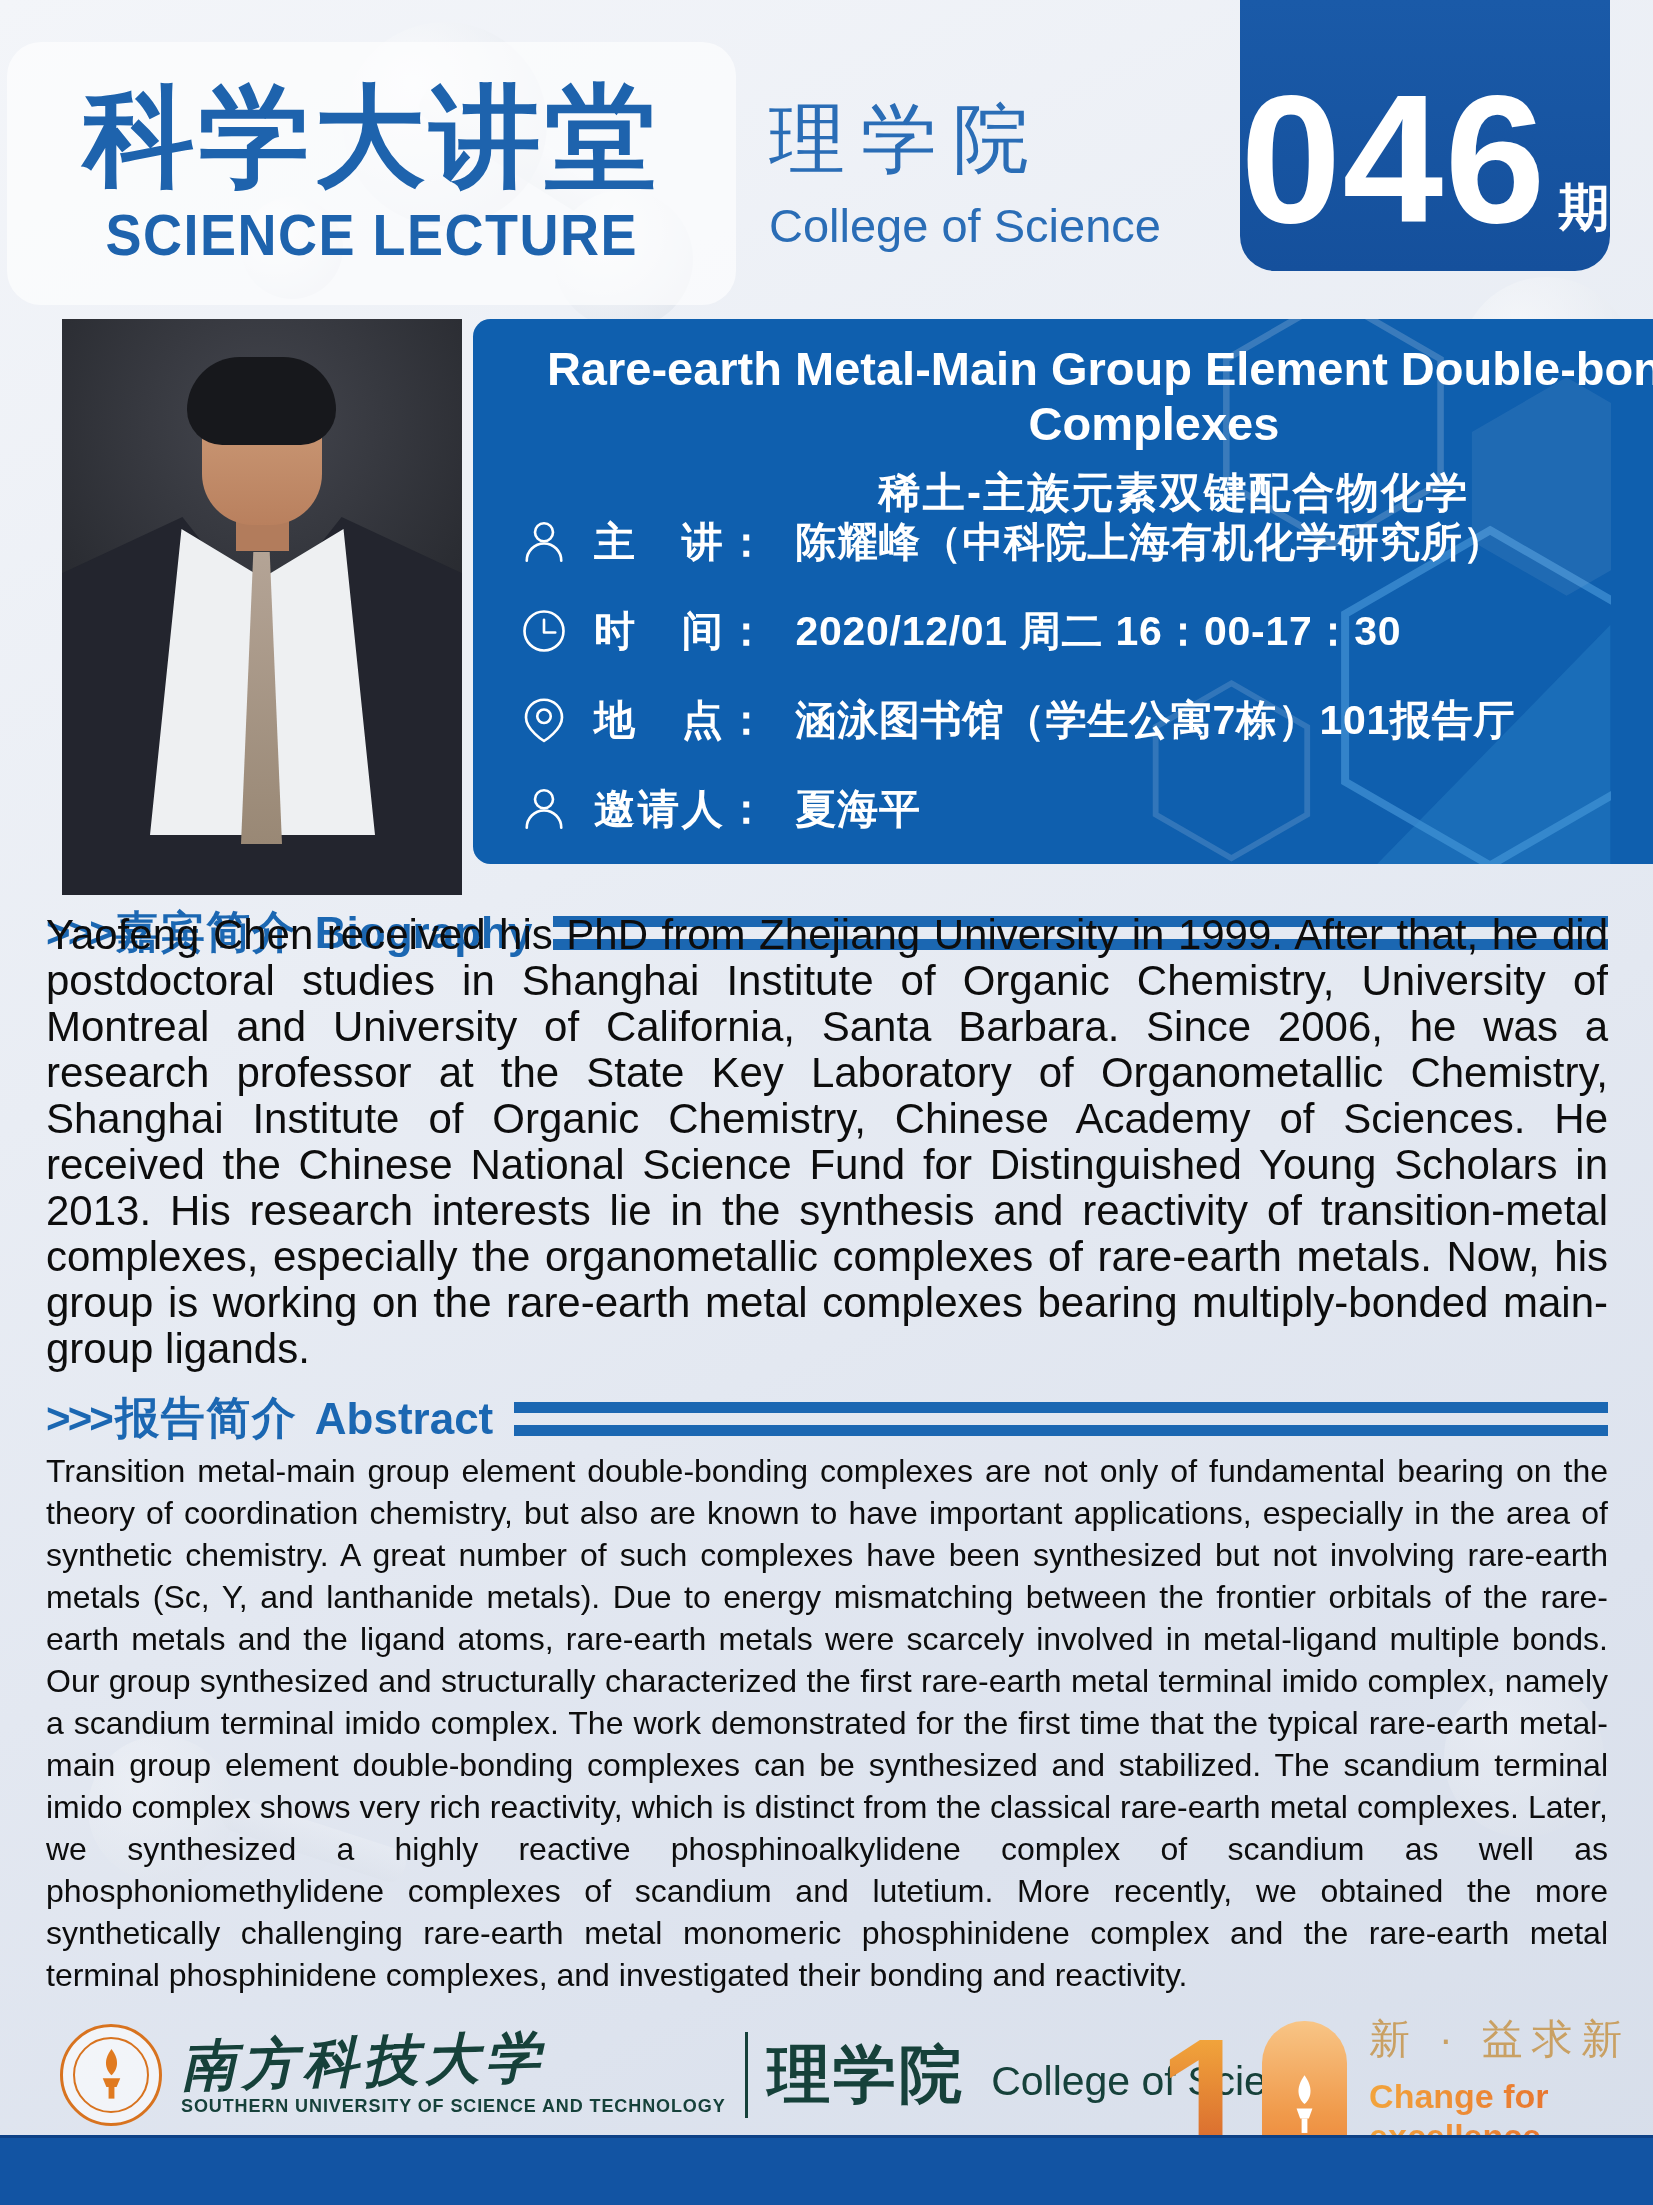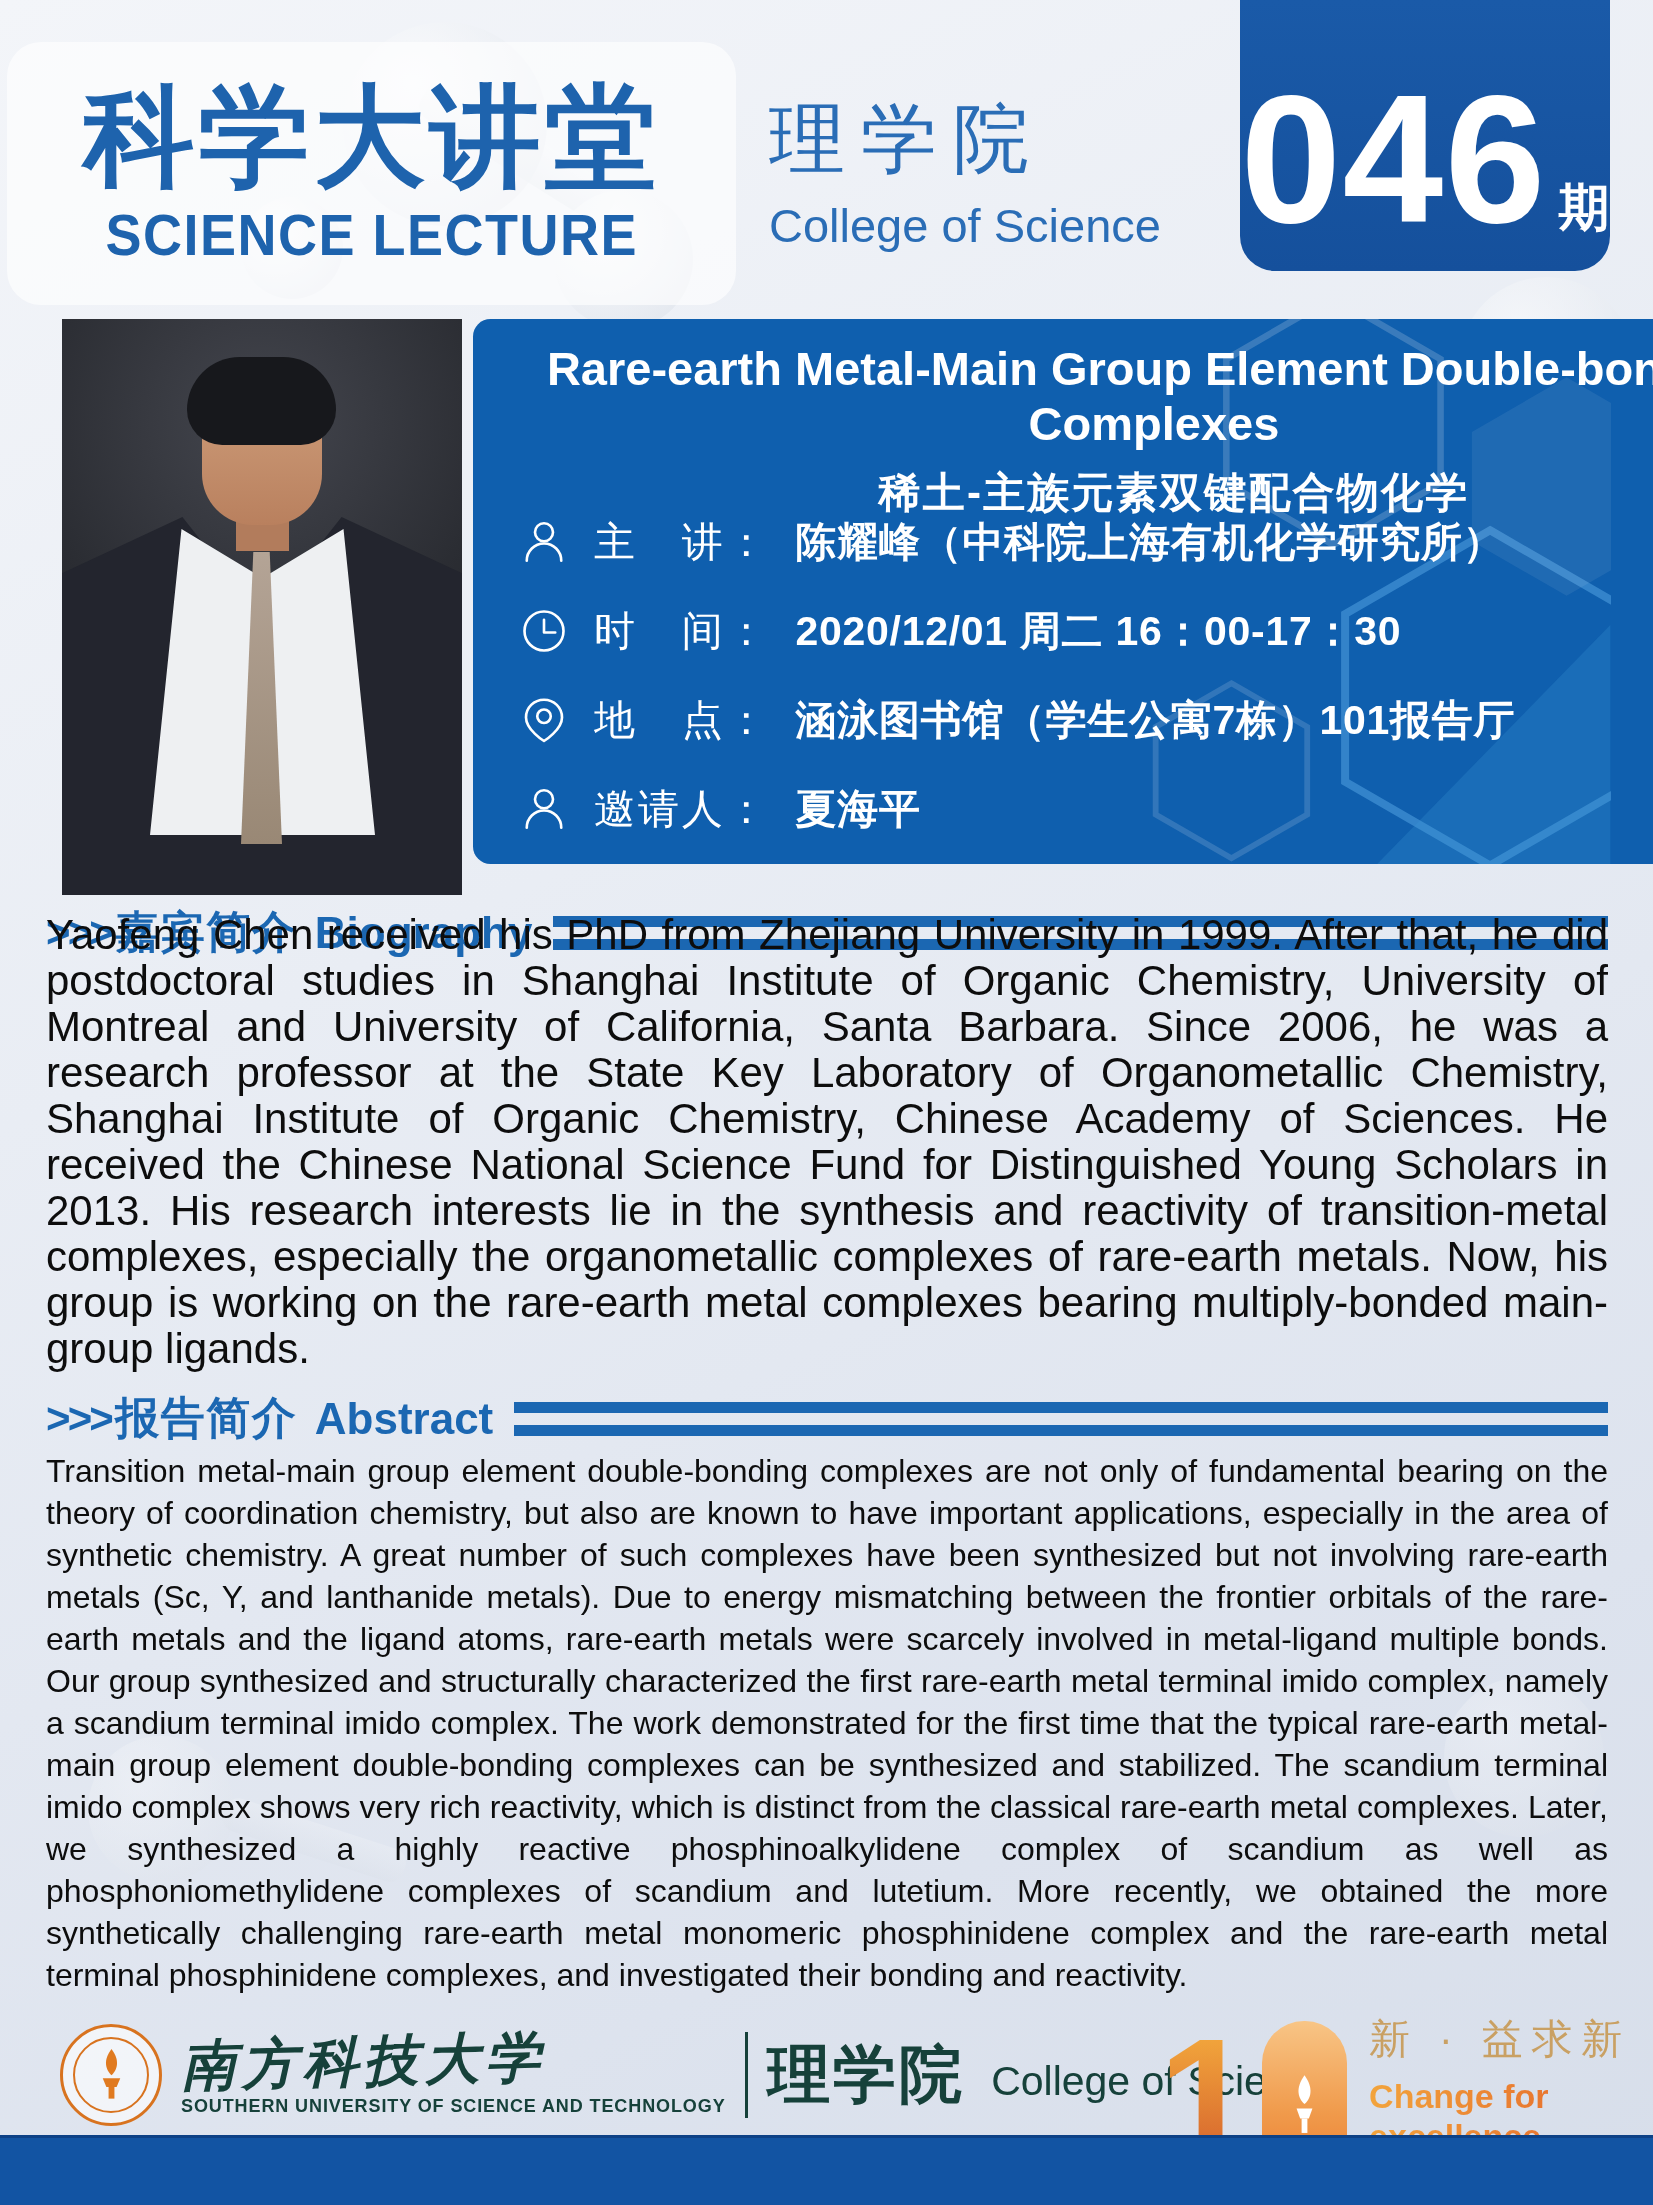--- a/index.html
+++ b/index.html
@@ -46,21 +46,21 @@
   
   .panel{position:absolute;left:473px;top:319px;width:1362px;height:545px;background:#0f5fae;
          border-radius:17.5px 45px 45px 17.5px;overflow:hidden;color:#fff;}
   .panel svg.hex-decor{position:absolute;left:0;top:0;}
   .p-title-en{position:relative;margin:22px 47px 0;text-align:center;
               font-size:47px;font-weight:800;line-height:1.18;}
   .p-title-cn{position:relative;text-align:center;font-size:42px;font-weight:800;margin-top:13px;letter-spacing:2.2px;padding-left:40px;}
   .p-rows{position:absolute;left:47px;top:194px;display:flex;flex-direction:column;gap:31px;}
   .p-row{display:flex;align-items:center;gap:26px;height:58px;}
   .p-icon{width:48px;height:48px;flex:0 0 48px;}
-  .p-label{font-size:41px;font-weight:400;letter-spacing:2.9px;white-space:pre;}
+  .p-label{font-size:41px;font-weight:700;letter-spacing:2.9px;white-space:pre;}
   .p-value{font-size:41px;font-weight:800;letter-spacing:0.7px;}
   
   .section-head{position:absolute;left:46px;width:1562px;display:flex;align-items:center;}
   .sh-arrows{font-size:42px;font-weight:900;color:#1b67b2;letter-spacing:-2.9px;margin-right:4.4px;}
   .sh-cn{font-size:44px;font-weight:900;color:#1b67b2;letter-spacing:1.5px;}
   .sh-en{font-size:44px;font-weight:800;color:#1b67b2;margin-left:17.5px;}
   .sh-lines{flex:1;margin-left:20.4px;height:34px;box-sizing:border-box;
             border-top:11px solid #1b67b2;border-bottom:11px solid #1b67b2;}
   .head-bio{top:903px;}
   .head-abs{top:1389px;}

